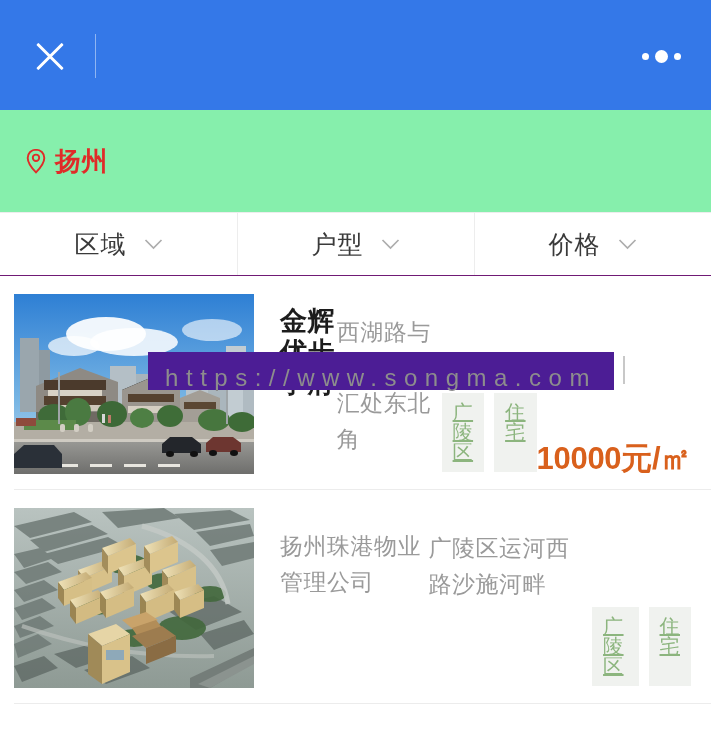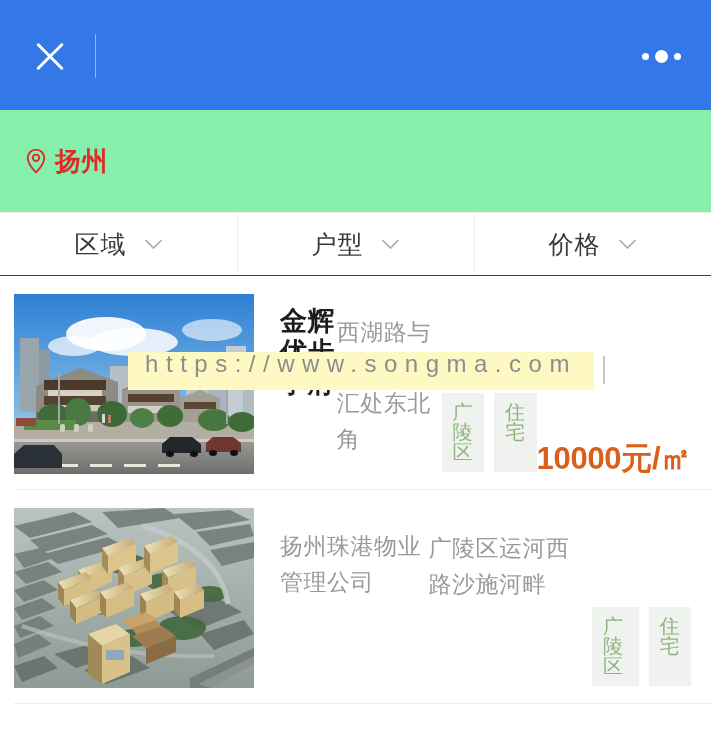--- a/index.html
+++ b/index.html
@@ -237,40 +237,41 @@
     padding-right: 6px;
   }
   .tag-group { display: flex; gap: 10px; padding-bottom: 2px; }
   .tag {
     background: #f0f2ef;
     color: #8cb57e;
     font-size: 20px;
     line-height: 1;
     padding: 9px 11px 10px 11px;
     letter-spacing: 0.5px;
+    text-decoration: underline;
   }
   .price {
     color: #d9601c;
     font-size: 31px;
     font-weight: 700;
     line-height: 1;
     white-space: nowrap;
     letter-spacing: -0.3px;
   }
 
   
   .watermark {
     position: absolute;
-    left: 128px;
+    left: 148px;
     top: 352px;
     width: 466px;
     height: 38px;
-    background: #fef9c3;
-    display: flex;
-    align-items: flex-start;
+    background: #4c1d95;
+    display: flex;
+    align-items: flex-end;
     justify-content: center;
     pointer-events: none;
     z-index: 30;
   }
   .watermark-text {
     font-size: 24px;
     color: #8d8d8d;
     letter-spacing: 7.5px;
     white-space: nowrap;
     line-height: 1;

